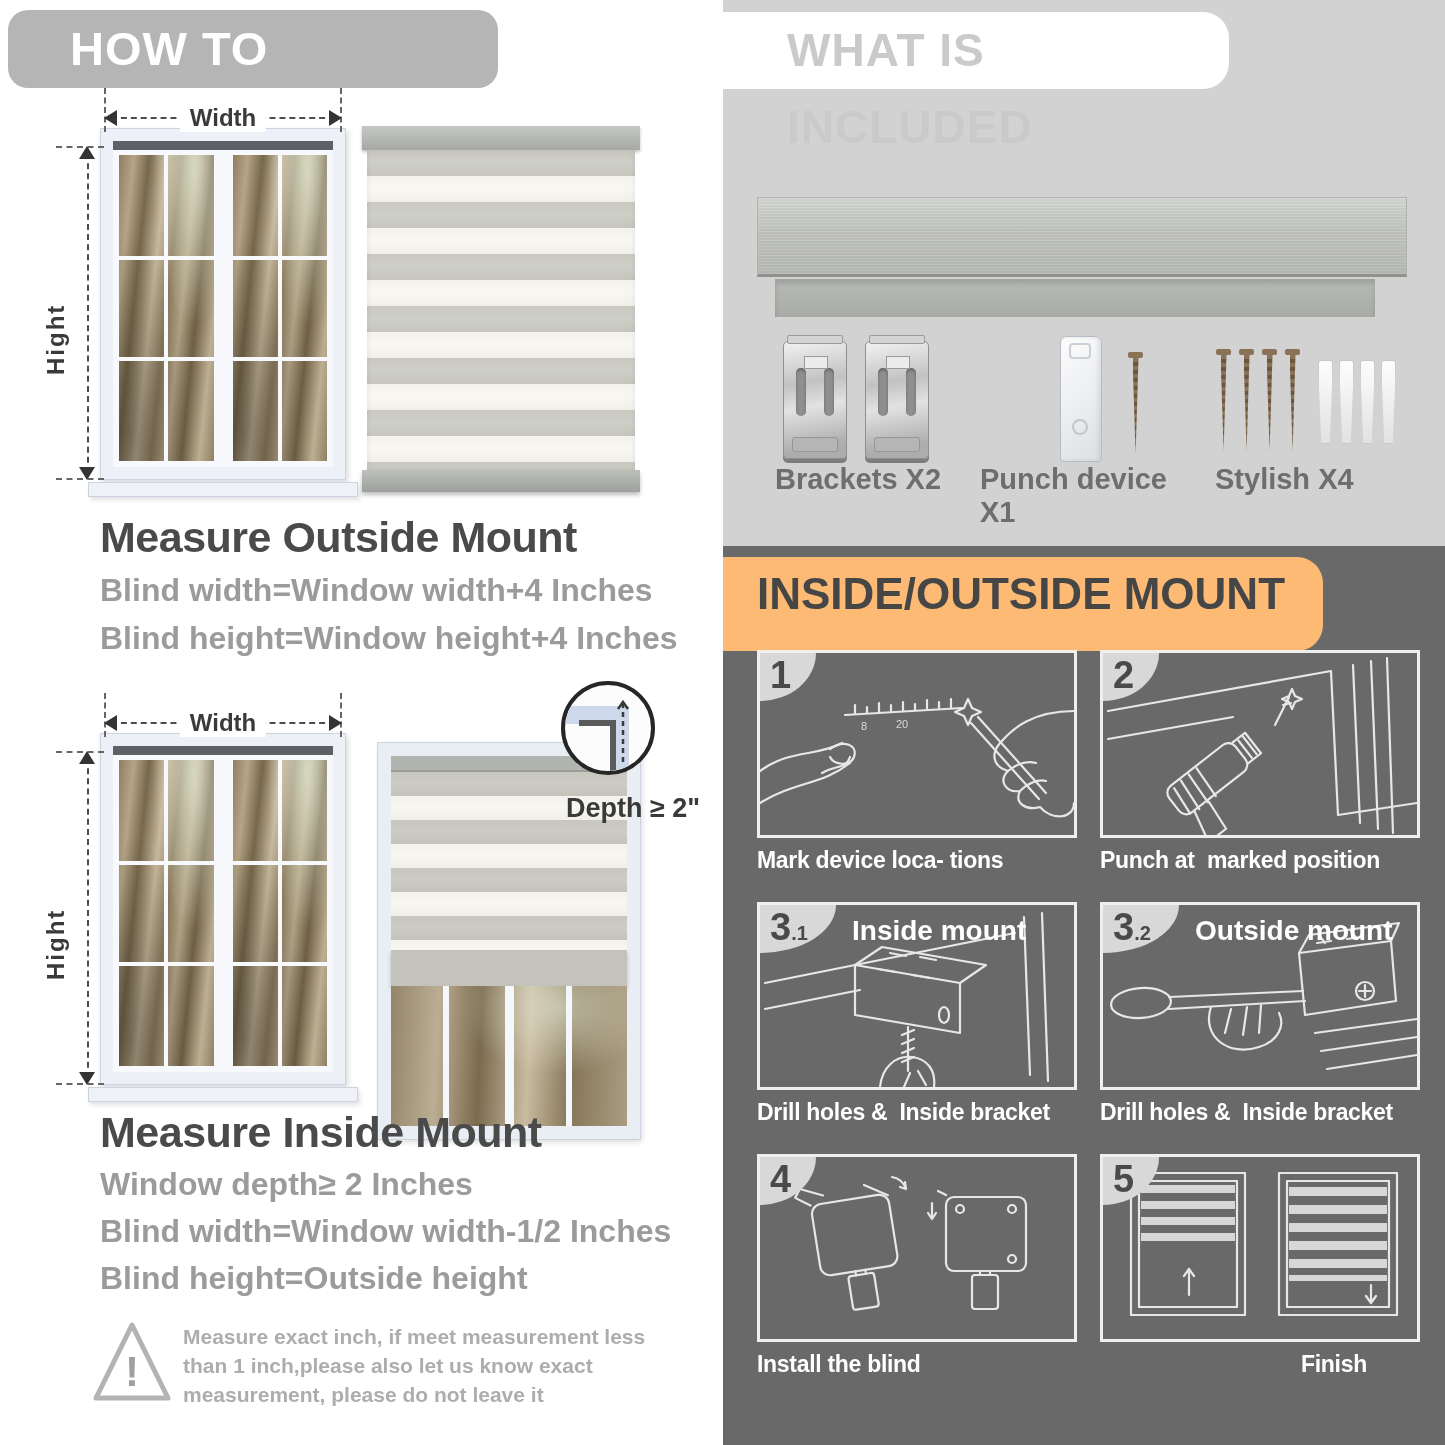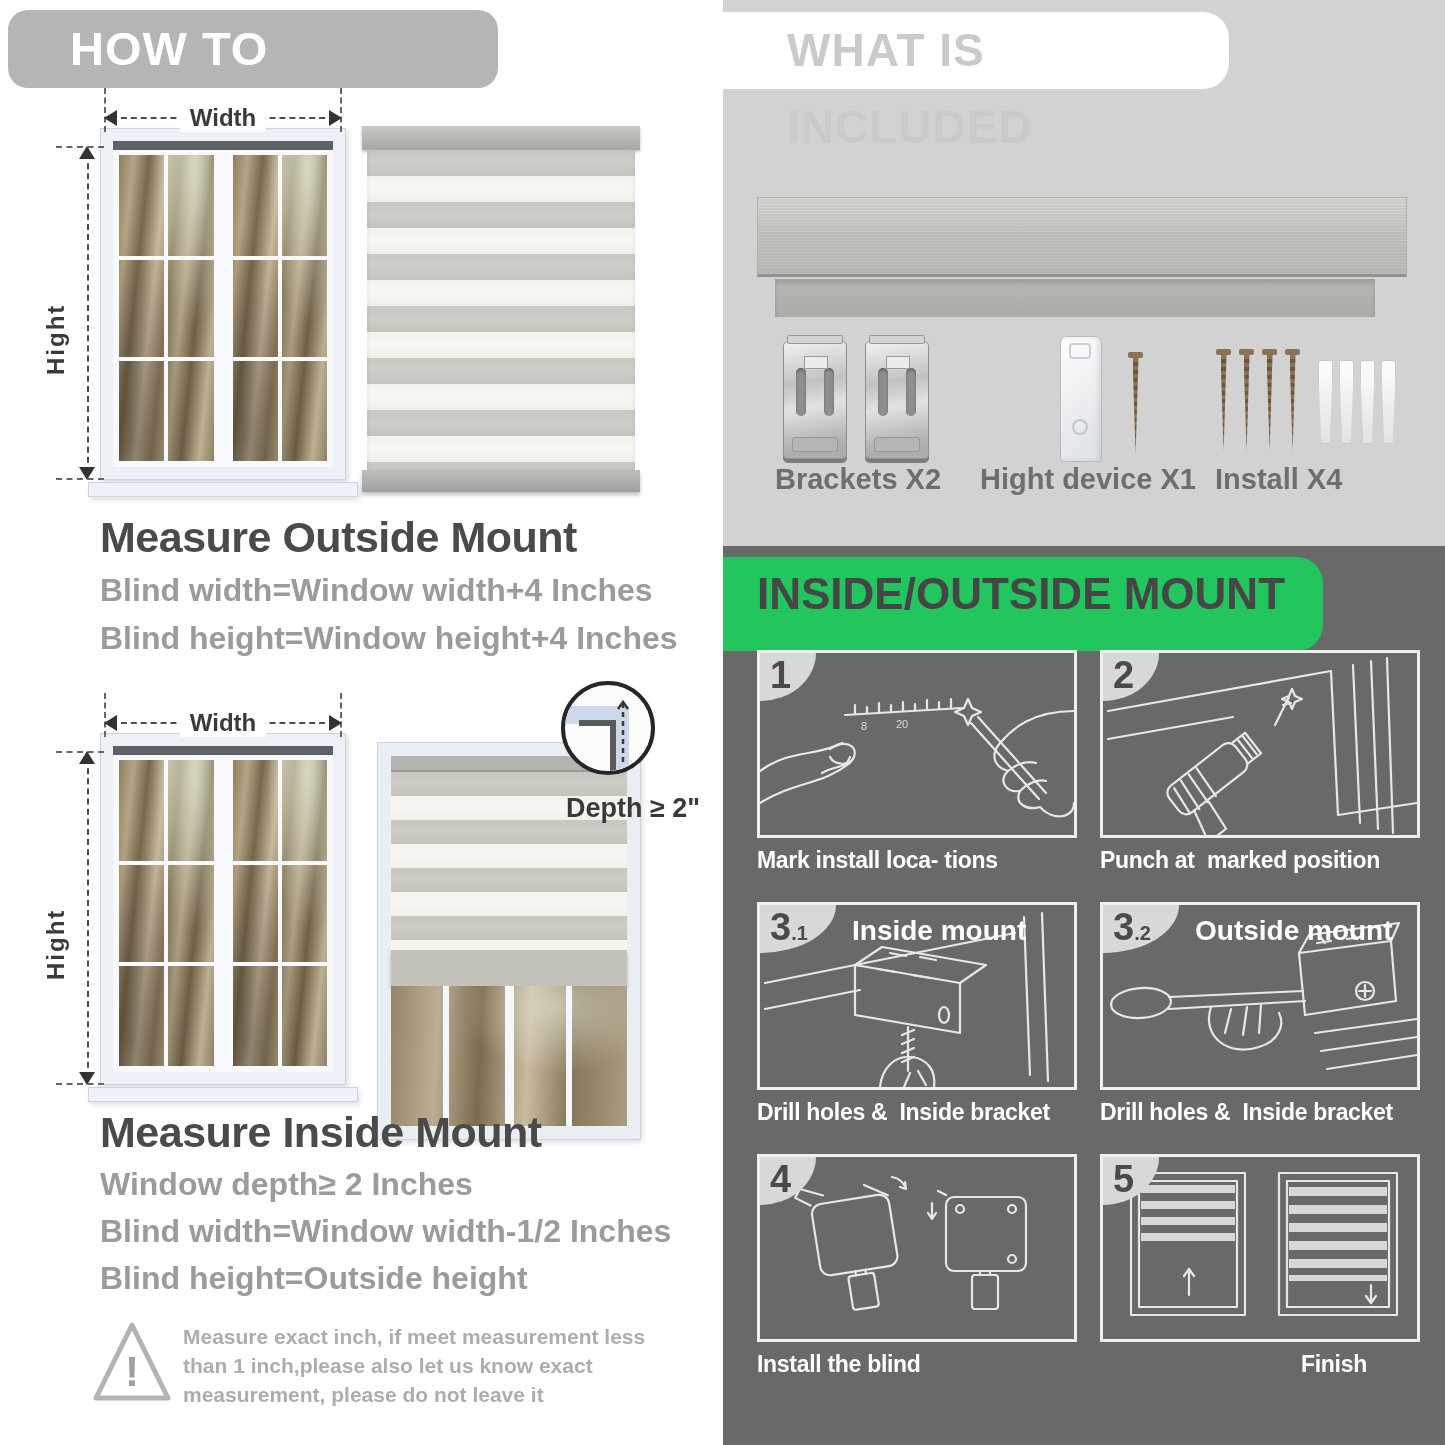--- a/index.html
+++ b/index.html
@@ -95,21 +95,21 @@
   .screw .head { height:6px; background:#8a7257; border-radius:2px; }
   .screw .shaft { width:6px; margin:0 auto; height:96px;
     background:repeating-linear-gradient(180deg,#8a7257 0 4px,#6b573f 4px 8px);
     clip-path:polygon(0 0,100% 0,52% 100%); }
   .anchor { width:15px; height:84px; border:1px solid #c8c8c8; border-radius:3px;
     background:linear-gradient(rgba(255,255,255,.95), rgba(228,228,228,.9));
     clip-path:polygon(0 0,100% 0,78% 100%,22% 100%); }
   .inc-label { font-size:29px; font-weight:bold; color:#6e6e6e; text-align:left; }
 
   .right-dark { left:723px; top:546px; width:722px; height:899px; background:#696969; }
-  .mount-header { left:723px; top:557px; width:600px; height:94px; background:#22c55e; border-radius:0 26px 26px 0;
+  .mount-header { left:723px; top:557px; width:600px; height:94px; background:#fdba74; border-radius:0 26px 26px 0;
     color:#464646; font-size:44px; font-weight:bold; line-height:74px; padding-left:34px; }
 
   .panel { width:320px; height:188px; border:3px solid #efefef; background:#696969; }
   .badge { position:absolute; top:0; left:0; width:56px; height:48px; background:#d8d8d8;
     border-radius:0 0 100% 0; z-index:3; color:#4a4a4a; font-weight:bold; font-size:38px; line-height:44px; padding-left:10px; }
   .badge.wide { width:76px; }
   .badge .sub { font-size:20px; }
   .ptitle { position:absolute; left:92px; top:10px; font-size:28px; font-weight:bold; color:#fff; z-index:3; }
   .pcaption { font-size:23px; font-weight:bold; color:#fff; letter-spacing:-0.3px; white-space:pre-wrap; width:340px; }
   .panel svg { position:absolute; inset:0; width:100%; height:100%; }
@@ -282,22 +282,22 @@
       </div>
   </div>
   <div class="abs" style="left:1318px; top:360px; display:flex; gap:6px;">
     <div class="anchor"></div>
     <div class="anchor"></div>
     <div class="anchor"></div>
     <div class="anchor"></div>
   </div>
 
   <div class="abs inc-label" style="left:775px; top:463px; width:170px;">Brackets X2</div>
-  <div class="abs inc-label" style="left:980px; top:463px; width:225px;">Hight device X1</div>
-  <div class="abs inc-label" style="left:1215px; top:463px; width:170px;">Install X4</div>
+  <div class="abs inc-label" style="left:980px; top:463px; width:225px;">Punch device X1</div>
+  <div class="abs inc-label" style="left:1215px; top:463px; width:170px;">Stylish X4</div>
 
   <div class="abs right-dark"></div>
   <div class="abs mount-header">INSIDE/OUTSIDE MOUNT</div>
 
   <div class="abs panel" style="left:757px; top:650px;">
     <div class="badge"><span>1</span></div>
     <svg viewBox="0 0 314 182">
       <g class="lineart">
         <line x1="85" y1="62" x2="202" y2="55"></line>
         <path d="M95,61 v-9 M107,60 v-6 M119,59 v-9 M131,58 v-6 M143,58 v-9 M155,57 v-6 M167,56 v-9 M179,55 v-6 M191,55 v-9"></path>
@@ -306,21 +306,21 @@
         <line x1="211" y1="70" x2="279" y2="146"></line>
         <path d="M0,118 C30,96 56,104 82,90 M0,150 C36,128 62,132 90,110 M62,120 C76,112 86,116 90,104"></path>
         <path d="M70,96 C84,86 98,92 94,104 C90,114 74,112 70,104"></path>
         <path d="M314,58 C272,58 252,76 240,90 C230,102 234,114 248,118 C238,128 246,140 260,138 C254,150 266,158 280,154 C292,168 314,166 314,150"></path>
         <path d="M248,118 C258,110 268,108 276,110 M260,138 C268,130 278,126 286,128"></path>
       </g>
       <text x="101" y="77" font-size="11" fill="#f2f2f2" opacity=".8">8</text>
       <text x="136" y="75" font-size="11" fill="#f2f2f2" opacity=".8">20</text>
     </svg>
   </div>
-  <div class="abs pcaption" style="left:757px; top:847px;">Mark install loca- tions</div>
+  <div class="abs pcaption" style="left:757px; top:847px;">Mark device loca- tions</div>
 
   <div class="abs panel" style="left:1100px; top:650px;">
     <div class="badge"><span>2</span></div>
     <svg viewBox="0 0 314 182">
       <g class="lineart">
         <path d="M5,58 L228,18 M228,18 L235,162 M235,162 L314,150"></path>
         <path d="M250,12 L257,170 M268,8 L275,176 M284,5 L290,180"></path>
         <path d="M5,86 L130,64"></path>
         <g transform="rotate(-38 110 120)">
           <rect x="60" y="104" width="84" height="34" rx="9"></rect>

